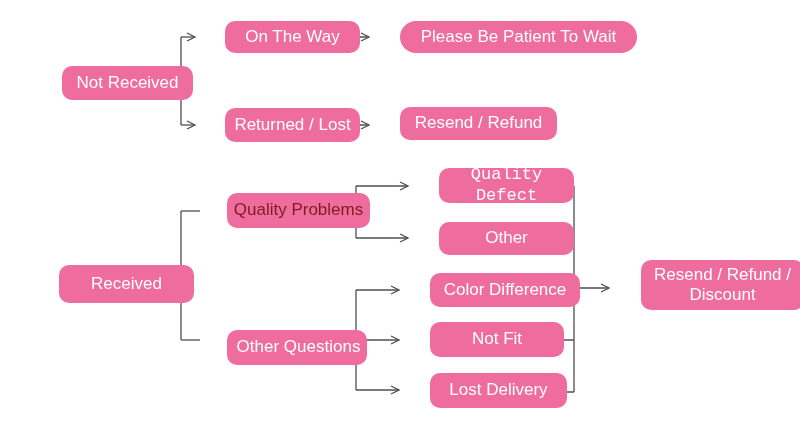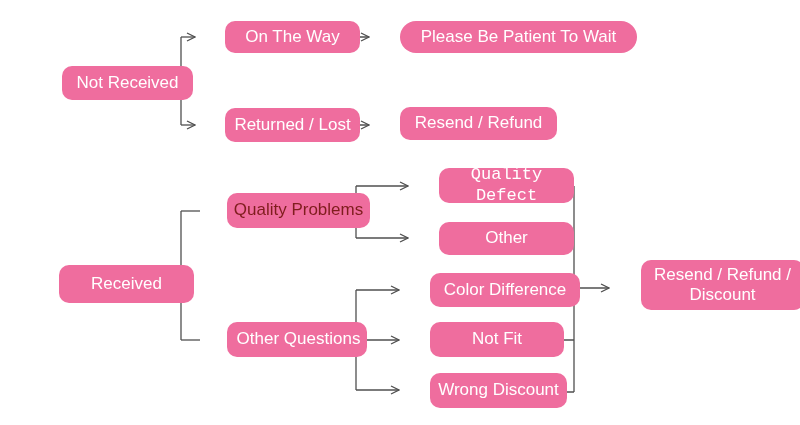--- a/index.html
+++ b/index.html
@@ -71,21 +71,21 @@
       </g>
   </svg>
   <div id="node-layer">
       <div class="node" style="left: 35px; top: 66px; width: 131px; height: 34px; background: rgb(239, 109, 158); color: rgb(255, 255, 255);">Not Received</div>
       <div class="node" style="left: 198px; top: 21px; width: 135px; height: 32px; background: rgb(239, 109, 158); color: rgb(255, 255, 255);">On The Way</div>
       <div class="node" style="left: 373px; top: 21px; width: 237px; height: 32px; background: rgb(239, 109, 158); color: rgb(255, 255, 255); border-radius: 16px;">Please Be Patient To Wait</div>
       <div class="node" style="left: 198px; top: 108px; width: 135px; height: 34px; background: rgb(239, 109, 158); color: rgb(255, 255, 255);">Returned / Lost</div>
       <div class="node" style="left: 373px; top: 107px; width: 157px; height: 33px; background: rgb(239, 109, 158); color: rgb(255, 255, 255);">Resend / Refund</div>
       <div class="node" style="left: 32px; top: 265px; width: 135px; height: 38px; background: rgb(239, 109, 158); color: rgb(255, 255, 255);">Received</div>
       <div class="node" style="left: 200px; top: 193px; width: 143px; height: 35px; background: rgb(239, 109, 158); color: #7f1d1d;">Quality Problems</div>
-      <div class="node" style="left: 200px; top: 322px; width: 140px; height: 35px; background: rgb(239, 109, 158); color: rgb(255, 255, 255); padding-left: 9px;">Other Questions</div>
+      <div class="node" style="left: 200px; top: 330px; width: 140px; height: 35px; background: rgb(239, 109, 158); color: rgb(255, 255, 255); padding-left: 9px;">Other Questions</div>
       <div class="node" style="left: 412px; top: 168px; width: 135px; height: 35px; background: rgb(239, 109, 158); color: rgb(255, 255, 255); font-family: Liberation Mono, monospace;">Quality Defect</div>
       <div class="node" style="left: 412px; top: 222px; width: 135px; height: 33px; background: rgb(239, 109, 158); color: rgb(255, 255, 255);">Other</div>
       <div class="node" style="left: 403px; top: 273px; width: 150px; height: 34px; background: rgb(239, 109, 158); color: rgb(255, 255, 255);">Color Difference</div>
       <div class="node" style="left: 403px; top: 322px; width: 134px; height: 35px; background: rgb(239, 109, 158); color: rgb(255, 255, 255);">Not Fit</div>
-      <div class="node" style="left: 403px; top: 373px; width: 137px; height: 35px; background: rgb(239, 109, 158); color: rgb(255, 255, 255);">Wrong Discount</div>
+      <div class="node" style="left: 403px; top: 373px; width: 137px; height: 35px; background: rgb(239, 109, 158); color: rgb(255, 255, 255);">Lost Delivery</div>
       <div class="node" style="left: 614px; top: 260px; width: 163px; height: 50px; background: rgb(239, 109, 158); color: rgb(255, 255, 255);">Resend / Refund / Discount</div>
     </div>
 </div>
 
 </body></html>

